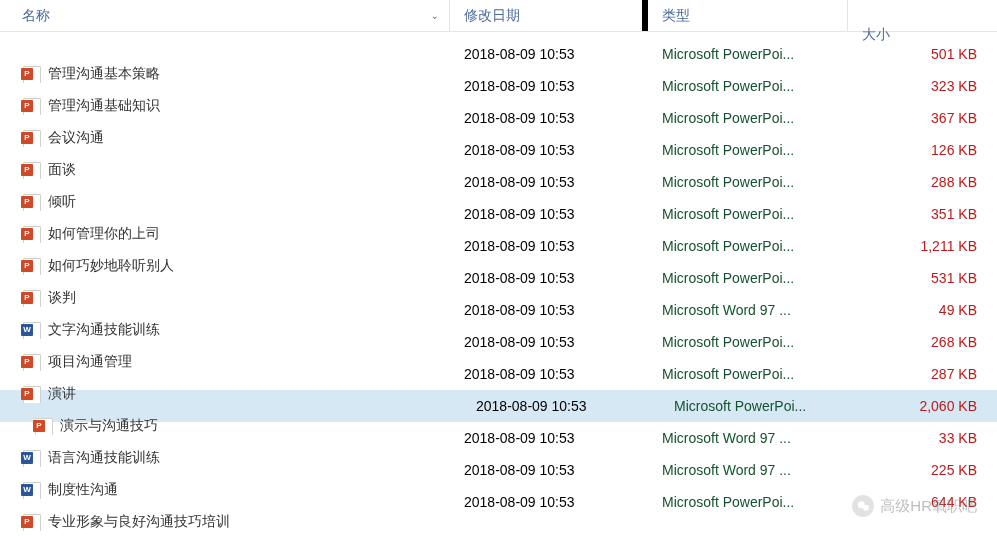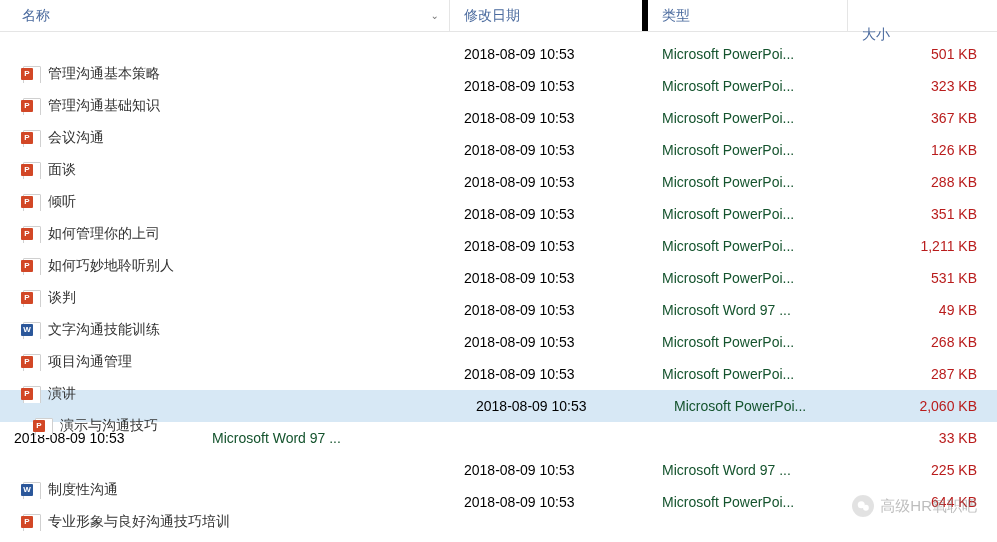--- a/index.html
+++ b/index.html
@@ -340,20 +340,26 @@
         <span class="file-icon">
           <span class="ppt-icon"></span>
         </span>
         <span>演示与沟通技巧</span>
       </div>
       <div class="cell-date">2018-08-09 10:53</div>
       <div class="cell-type">Microsoft PowerPoi...</div>
       <div class="cell-size">2,060 KB</div>
     </div>
     <div class="file-row">
+      <div class="cell-name">
+        <span class="file-icon">
+          <span class="doc-icon"></span>
+        </span>
+        <span>语言沟通技能训练</span>
+      </div>
       <div class="cell-date">2018-08-09 10:53</div>
       <div class="cell-type">Microsoft Word 97 ...</div>
       <div class="cell-size">33 KB</div>
     </div>
     <div class="file-row">
       <div class="cell-name">
         <span class="file-icon">
           <span class="doc-icon"></span>
         </span>
         <span>制度性沟通</span>

